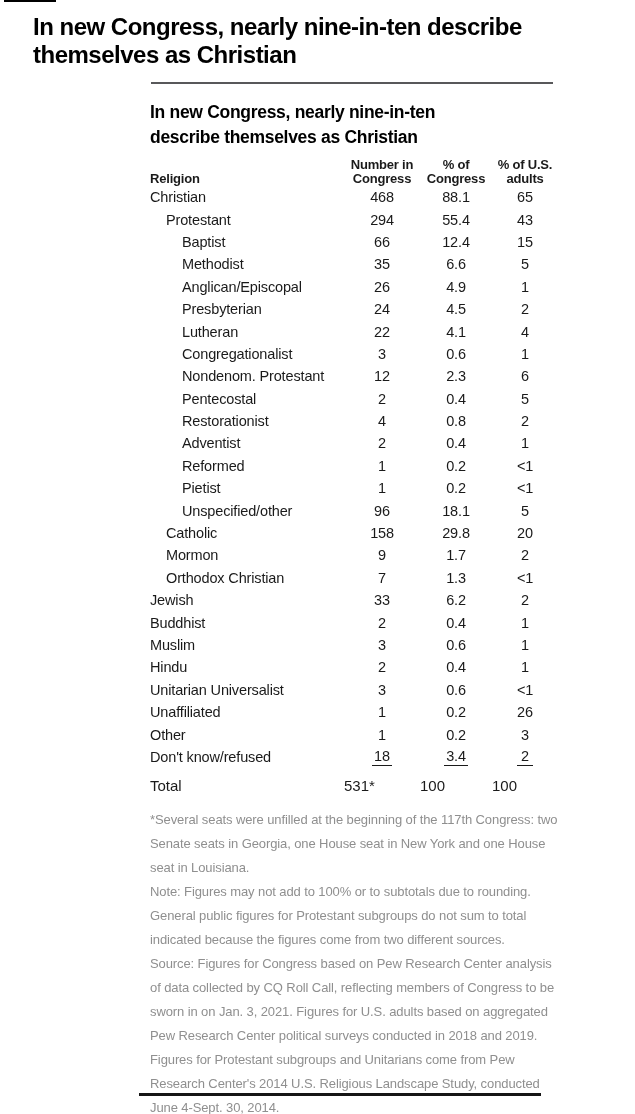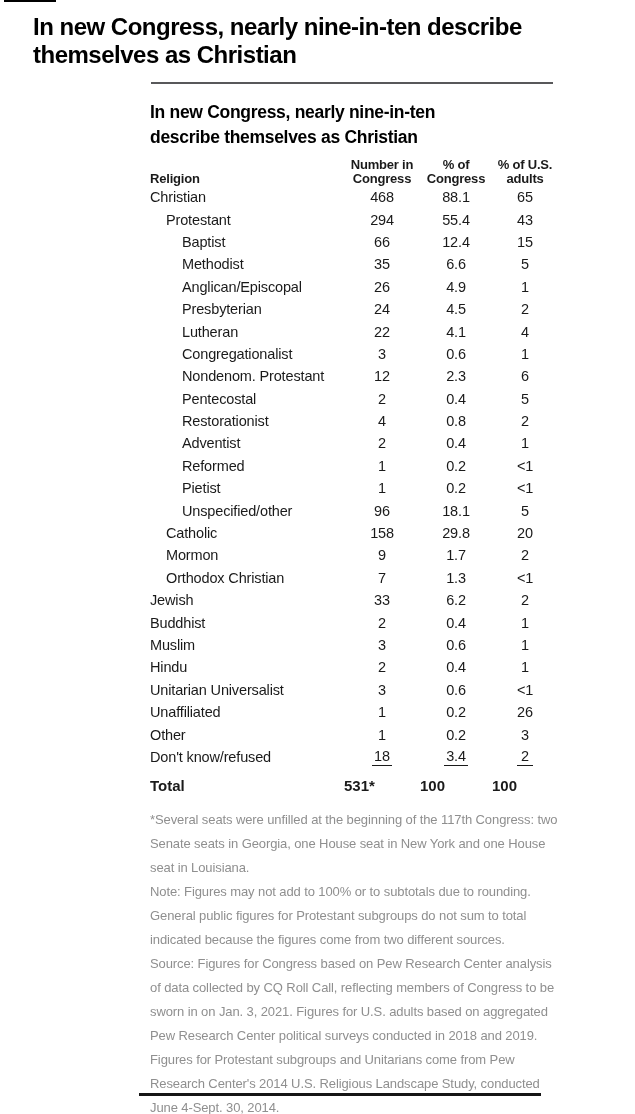--- a/index.html
+++ b/index.html
@@ -34,21 +34,21 @@
     text-align:center;white-space:pre-line;letter-spacing:-0.2px;
   }
   .table-head .hcell.religion{text-align:left;}
   .t-row{height:22.4px;font-size:14.5px;letter-spacing:-0.15px;}
   .t-row .cell-label{white-space:nowrap;}
   .t-row .cell-val{text-align:center;}
   .indent-0{padding-left:0;}
   .indent-1{padding-left:16px;}
   .indent-2{padding-left:32px;}
   .t-row.underline .val-text{border-bottom:1.5px solid var(--c-text,#1a1a1a);padding:0 2px 1px 2px;display:inline-block;min-width:12px;}
-  .total-row{margin-top:4px;height:26px;font-weight:700;font-size:15px;}
+  .total-row{margin-top:4px;height:26px;font-weight:400;font-size:15px;}
   .total-row .cell-val{text-align:left;}
   .footnotes{margin-top:10px;width:408px;}
   .footnotes p{
     margin:0;font-size:13px;line-height:24px;
     color:var(--c-note,#8f8f8f);letter-spacing:-0.1px;
   }
   .source-label{
     margin-top:8px;font-size:14px;font-weight:700;
     letter-spacing:0.2px;color:var(--c-heading,#000);
   }

